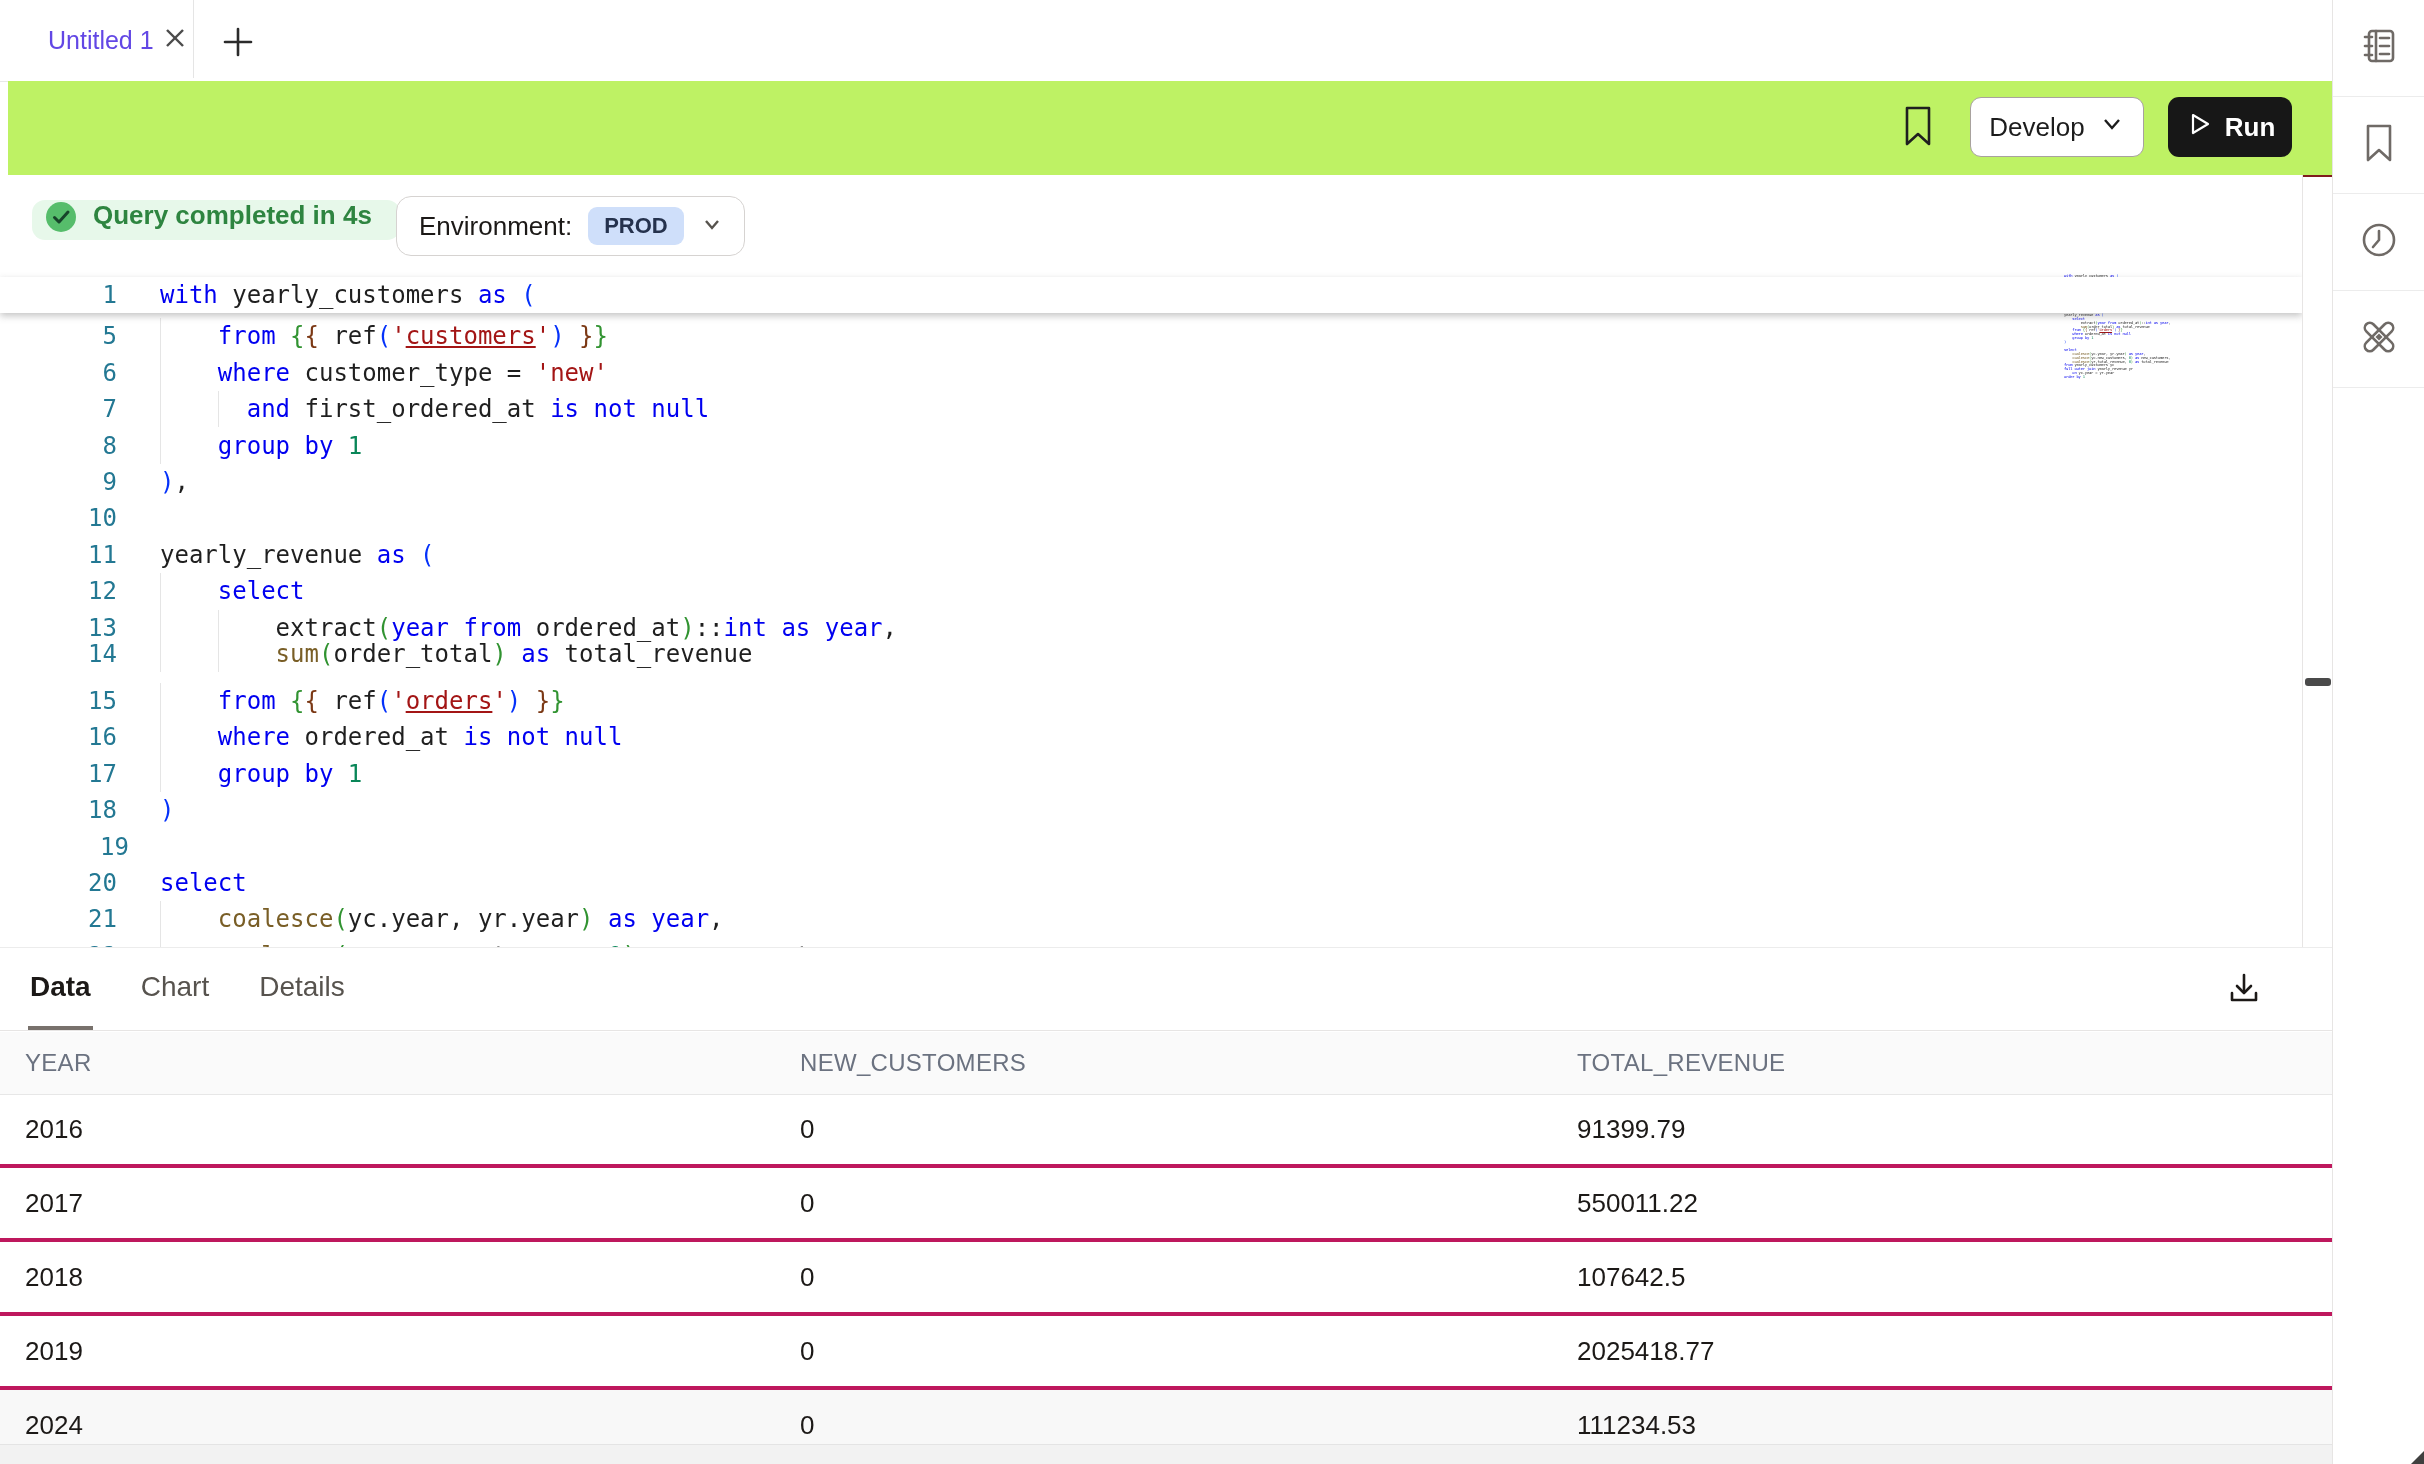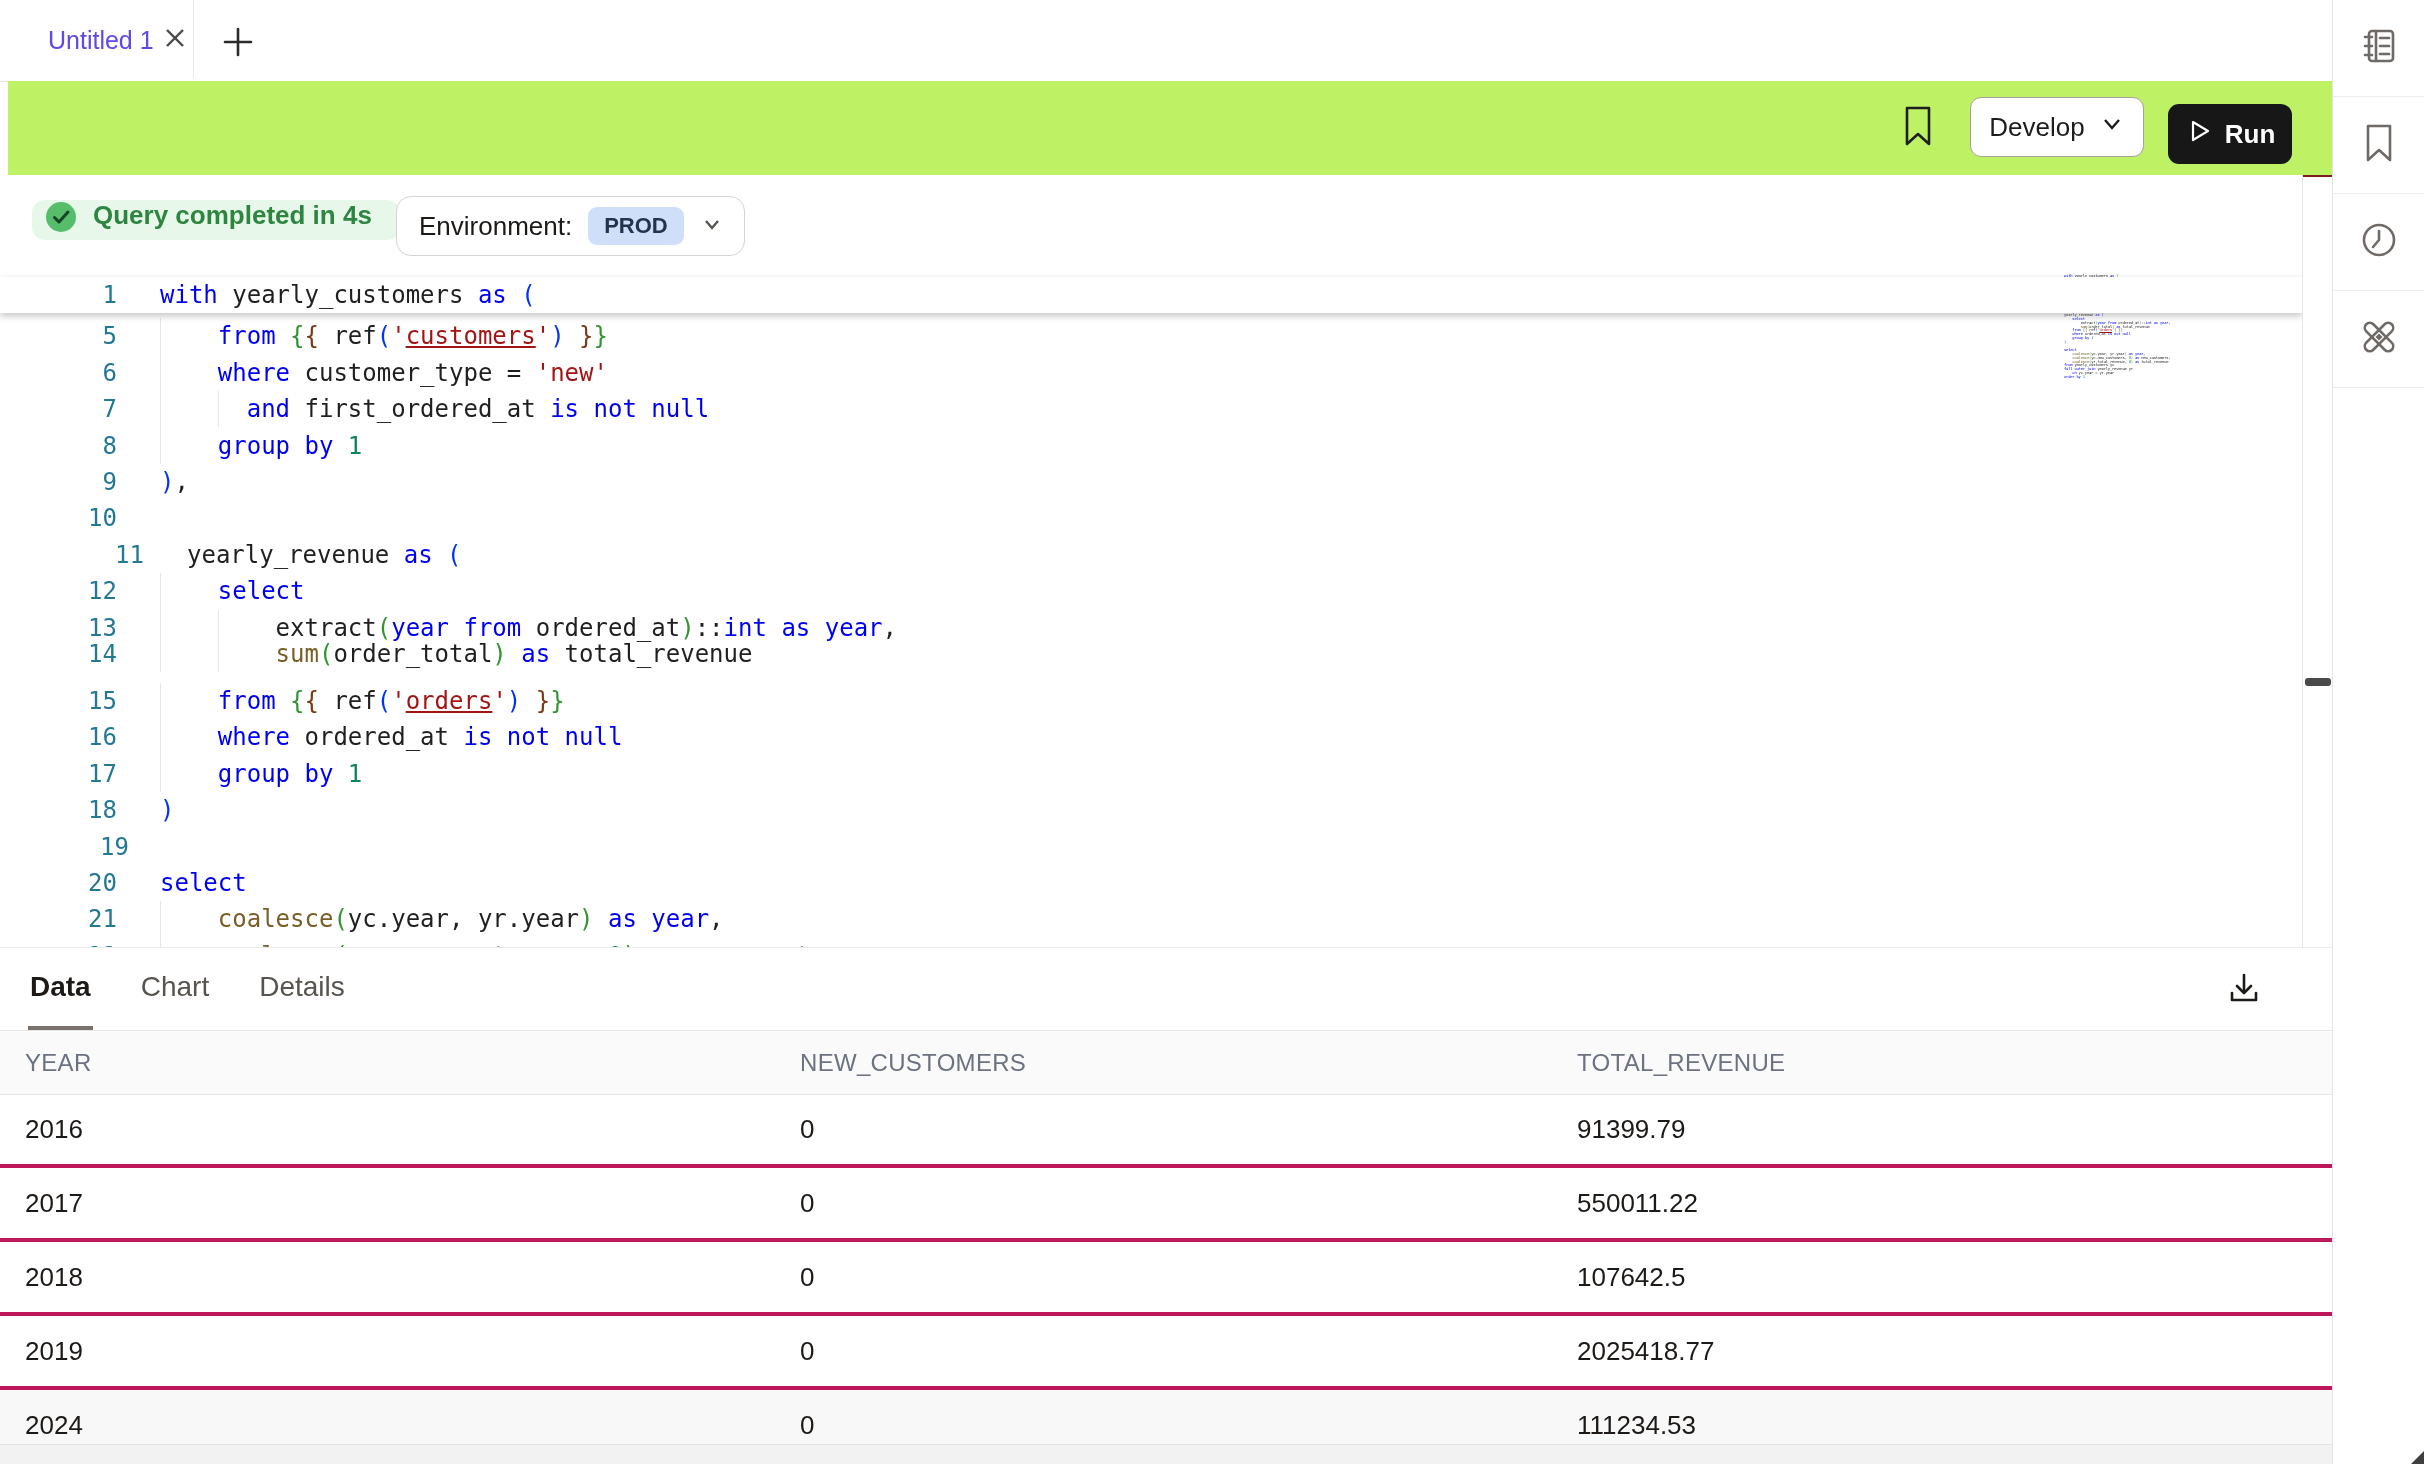--- a/index.html
+++ b/index.html
@@ -23,21 +23,21 @@
   
   #toolbar{position:absolute;left:8px;top:81px;width:2332px;height:94px;border-bottom:2px solid #7f1d1d;background:#bef264;}
   #bookmark-btn{position:absolute;left:1882px;top:15px;width:56px;height:62px;border:0;background:transparent;cursor:pointer;}
   #bookmark-btn svg{stroke:#1f1f1f;stroke-width:2.6;fill:none;stroke-linejoin:round;}
   #develop-btn{position:absolute;left:1962px;top:16px;width:174px;height:60px;background:#fff;border:1.5px solid #a8a29e;
      border-radius:11px;display:flex;align-items:center;justify-content:center;gap:14px;cursor:pointer;
      font-size:26px;color:#1c1c1c;font-family:"Liberation Sans",sans-serif;}
   #develop-btn svg{stroke:#1c1c1c;stroke-width:2.4;fill:none;}
   #run-btn{position:absolute;left:2160px;top:16px;width:124px;height:60px;background:#171717;border:0;border-radius:11px;
      display:flex;align-items:center;justify-content:center;gap:12px;cursor:pointer;
-     font-size:26px;color:#fff;font-weight:600;font-family:"Liberation Sans",sans-serif;margin-top:7px;}
+     font-size:26px;color:#fff;font-weight:600;font-family:"Liberation Sans",sans-serif;}
   #run-btn svg{stroke:#fff;stroke-width:2.2;fill:none;stroke-linejoin:round;}
   
   #workspace{position:absolute;left:0;top:175px;width:2302px;height:772px;background:#fff;overflow:hidden;}
   #status-pill{position:absolute;left:32px;top:25px;height:40px;padding:0 28px 0 12px;background:#e7f8ea;border-radius:13px;
      display:flex;align-items:flex-start;gap:15px;}
   #status-pill .txt{color:#2e8540;font-size:26px;font-weight:600;}
   #env-box{position:absolute;left:396px;top:21px;height:58px;padding:0 20px 0 22px;background:#fff;border:1.5px solid #d6d3d1;
      border-radius:15px;display:flex;align-items:center;gap:16px;cursor:pointer;}
   #env-box .lab{font-size:26px;color:#1c1917;}
   #env-pill{background:#cfdffa;color:#25324d;font-weight:700;font-size:22px;padding:6px 16px;border-radius:9px;}
@@ -162,21 +162,21 @@
           <div class="iguide" style="left: 160px;"></div>
         </div>
         <div class="code-line" style="top: 288.8px;">
           <span class="ln">9</span>
           <span class="code"><span class="b1">)</span><span class="pn">,</span></span>
         </div>
         <div class="code-line" style="top: 325.25px;">
           <span class="ln">10</span>
           <span class="code"></span>
         </div>
-        <div class="code-line" style="top: 361.7px; padding-left: 27px;">
+        <div class="code-line" style="top: 361.7px;">
           <span class="ln">11</span>
           <span class="code"><span class="id">yearly_revenue </span><span class="kw">as</span><span class="id"> </span><span class="b1">(</span></span>
         </div>
         <div class="code-line" style="top: 398.15px;">
           <span class="ln">12</span>
           <span class="code"><span class="id">    </span><span class="kw">select</span></span>
           <div class="iguide" style="left: 160px;"></div>
         </div>
         <div class="code-line" style="top: 434.6px;">
           <span class="ln">13</span>

